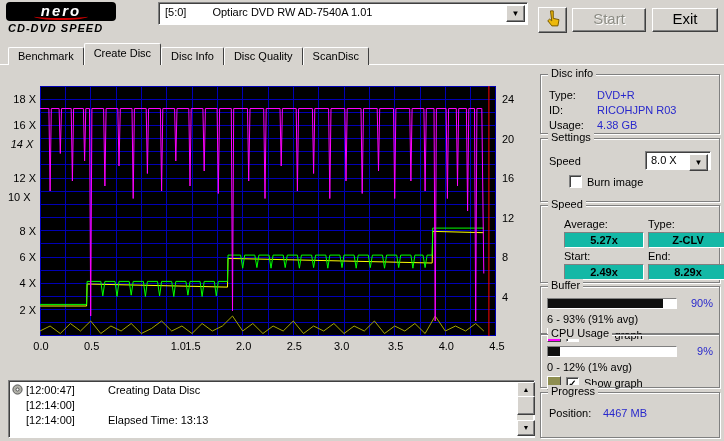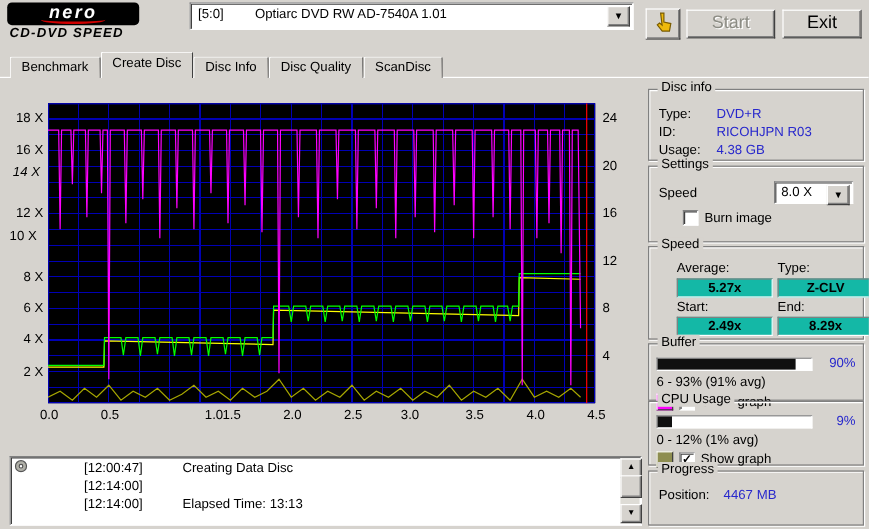--- a/index.html
+++ b/index.html
@@ -66,21 +66,21 @@
               line-height:17px;padding-left:5px;box-sizing:border-box;}
   .settings-row1{display:flex;align-items:center;padding:12px 8px 0;}
   .settings-row1 span{flex:1;}
   .chk-row{display:flex;align-items:center;gap:5px;padding:5px 0 0 28px;}
   
   .log{left:8px;top:380px;width:525px;height:56px;background:#fff;border:1px solid;
        border-color:#808080 #fff #fff #808080;box-shadow:inset 1px 1px 0 #404040;}
   .log-row{display:flex;align-items:center;height:14px;padding-left:3px;margin-top:1px;}
   .log-row:first-child{margin-top:2px;}
   .log-icon{width:14px;}
-  .log-time{width:82px;white-space:pre;margin-left:44px;}
+  .log-time{width:82px;white-space:pre;}
   .sb{position:absolute;right:1px;top:1px;bottom:1px;width:16px;background:#dedcd6;}
   .sb-btn{position:absolute;left:0;width:16px;height:14px;font-size:7px;line-height:13px;
           text-align:center;}
   .sb-up{top:0;} .sb-dn{bottom:0;}
   .sb-thumb{position:absolute;left:0;top:14px;width:16px;height:17px;}
 </style>
 </head>
 <body>
 
 <div class="abs logo-box">

